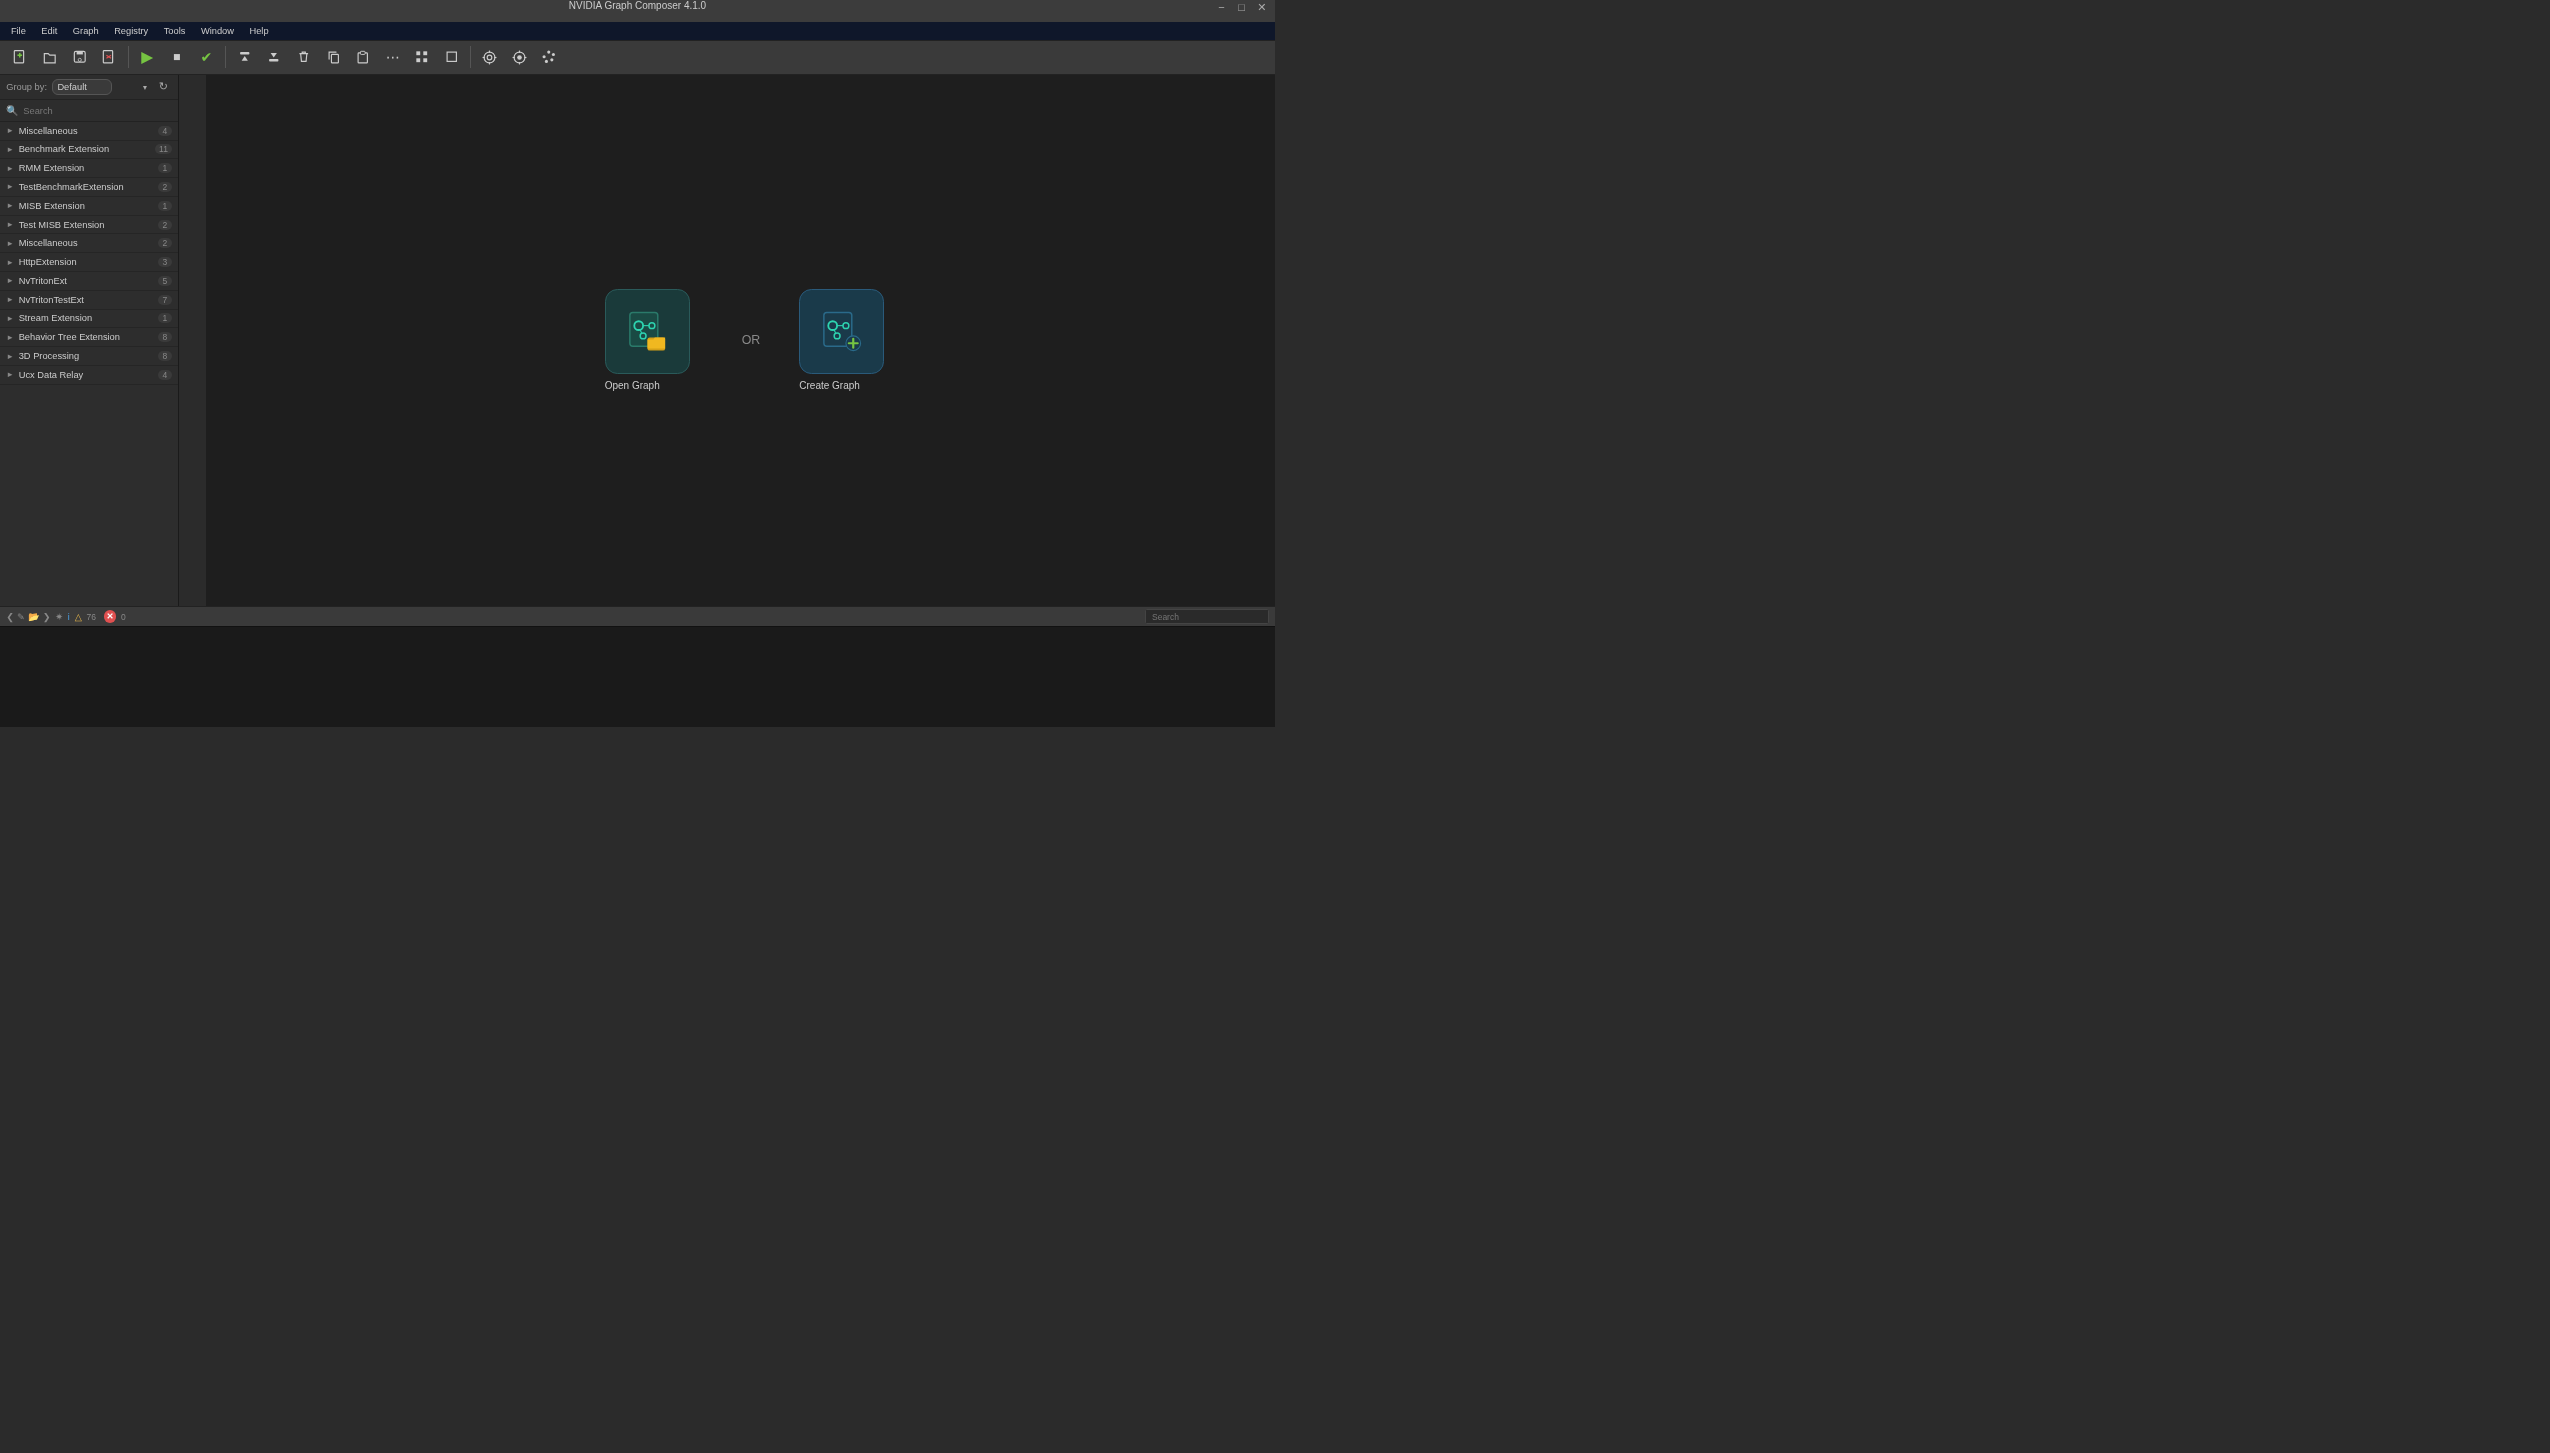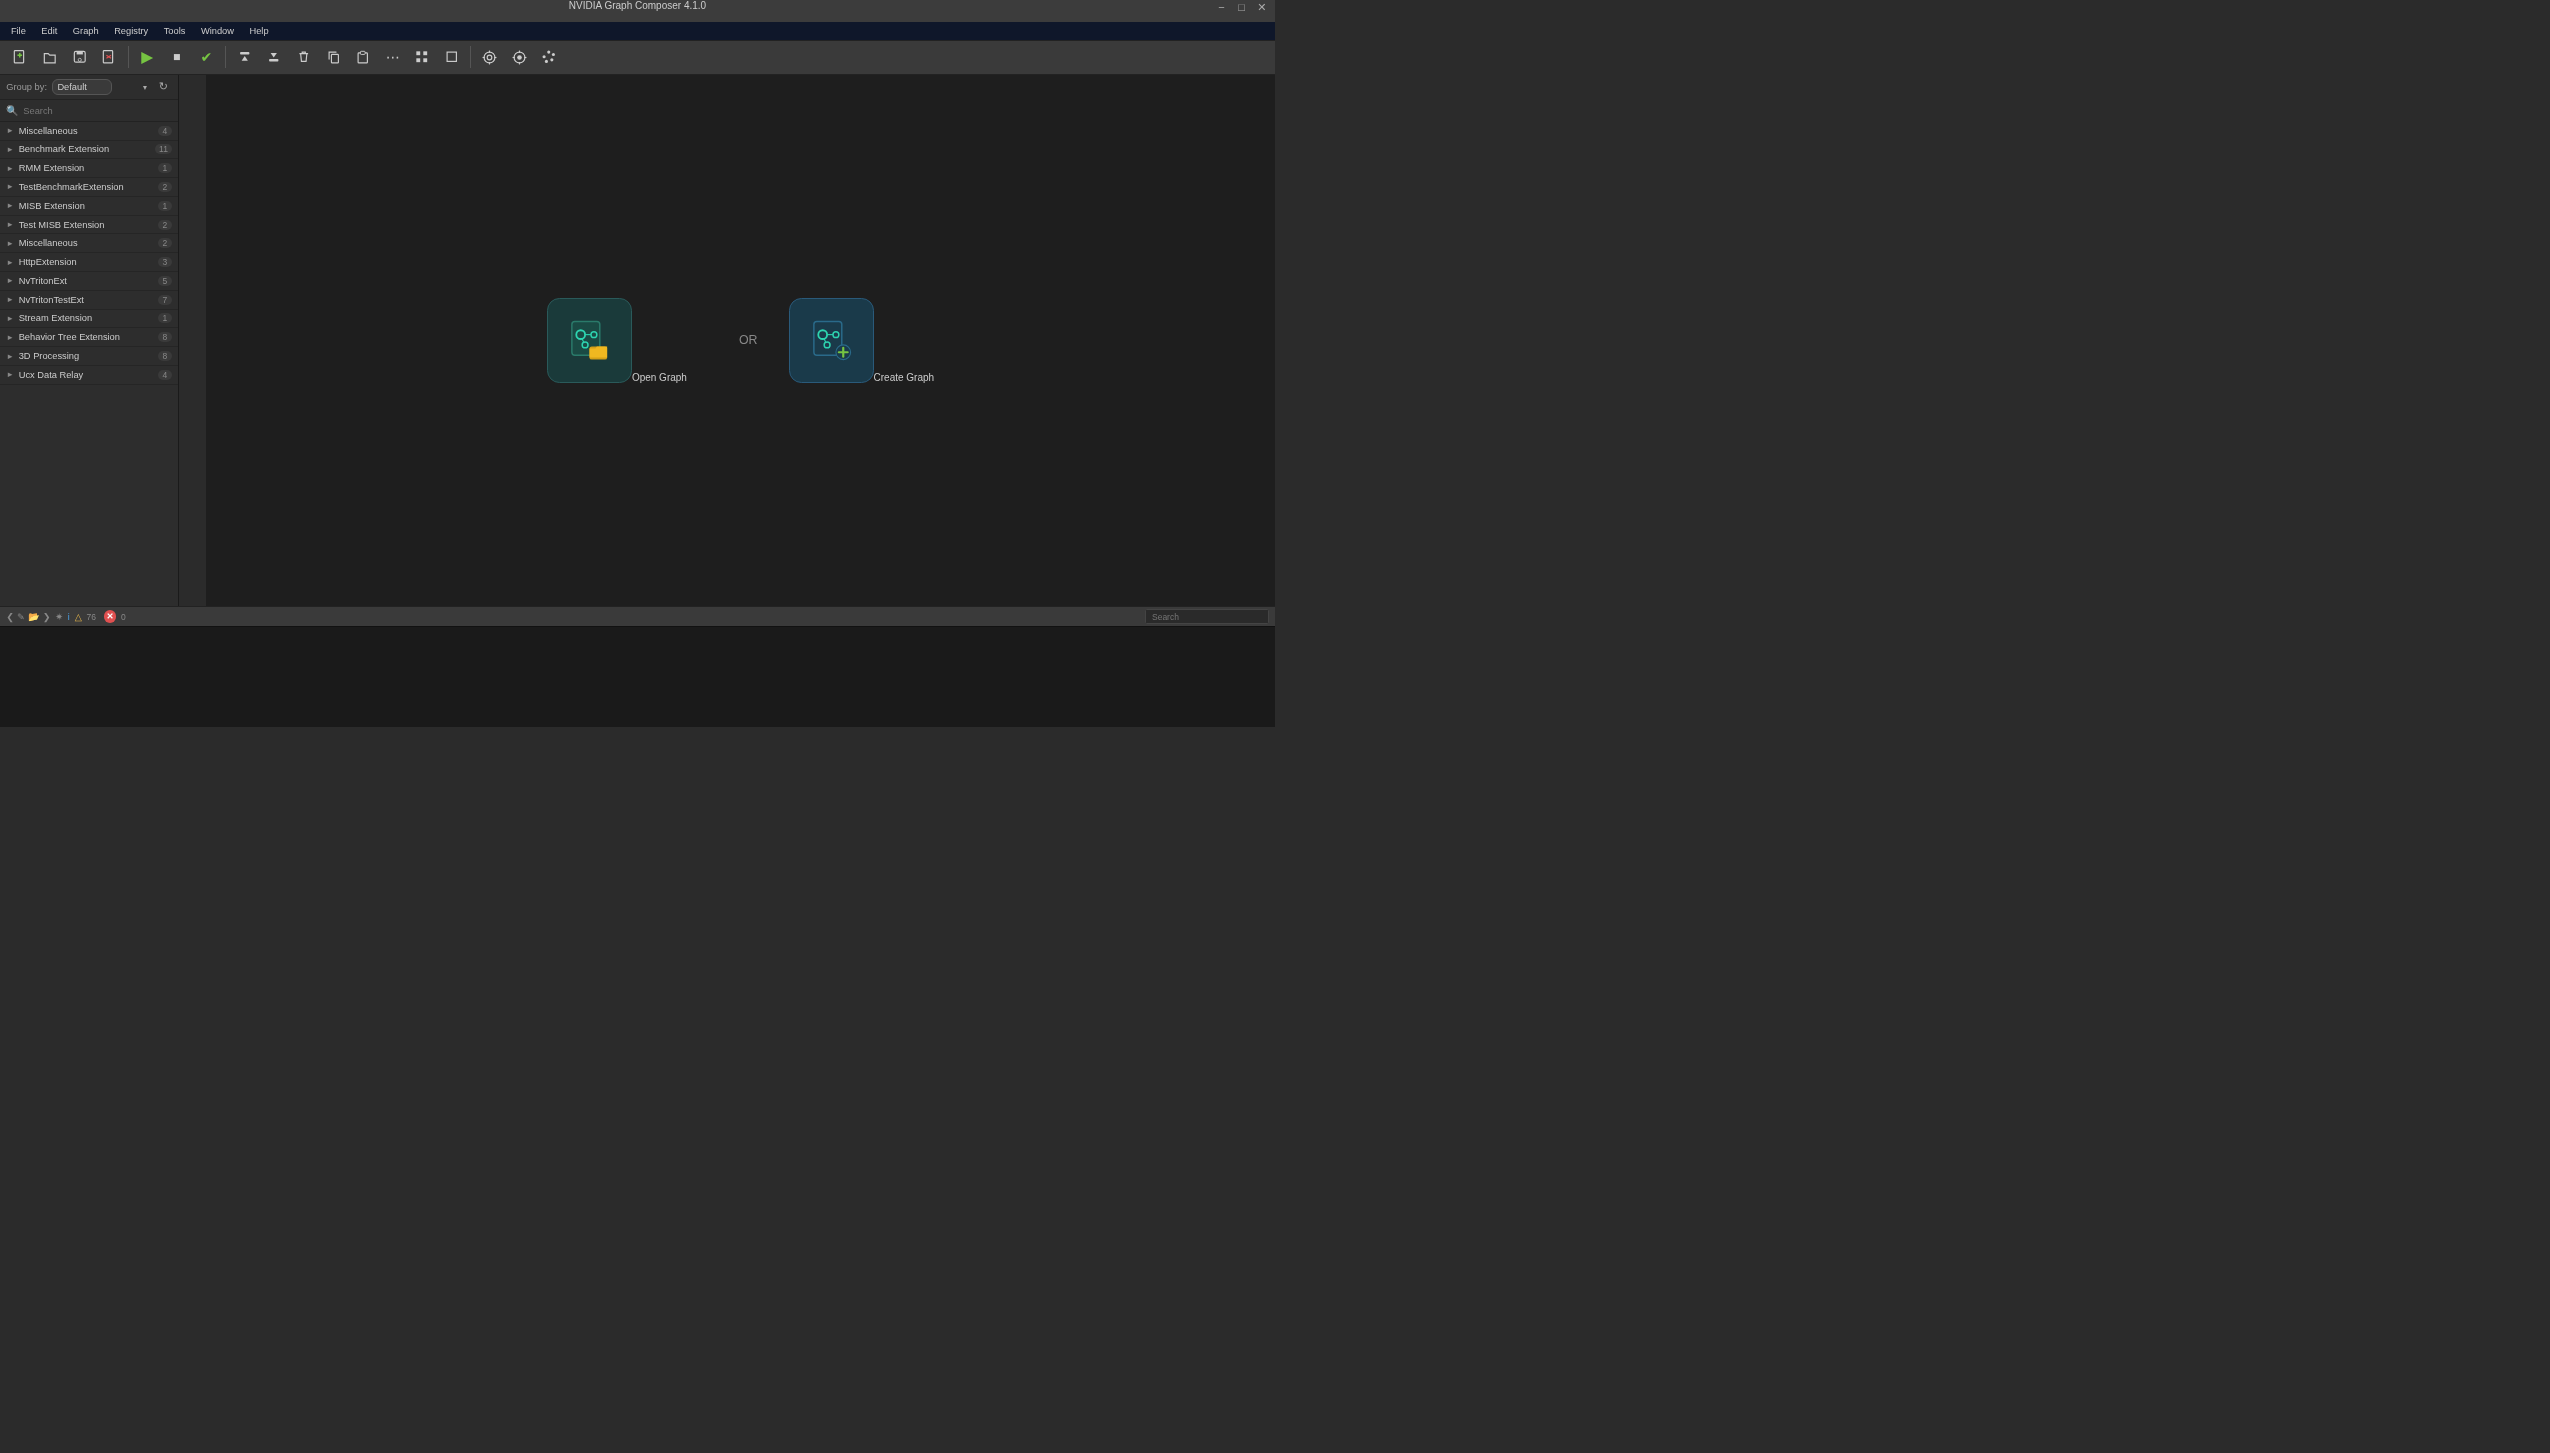--- a/index.html
+++ b/index.html
@@ -223,22 +223,24 @@
     }
 
     #canvas-content {
       display: flex;
       align-items: center;
       gap: 31px;
     }
 
     .graph-card {
       display: flex;
-      align-items: flex-end;
-      cursor: pointer;
+      flex-direction: column;
+      align-items: flex-start;
+      cursor: pointer;
+      margin-left: 8px;
     }
 
     .graph-card-icon {
       width: 85px;
       height: 85px;
       border-radius: 12.4px;
       background: #1a3a3a;
       border: 1.6px solid #2a5a5a;
       display: flex;
       align-items: center;

